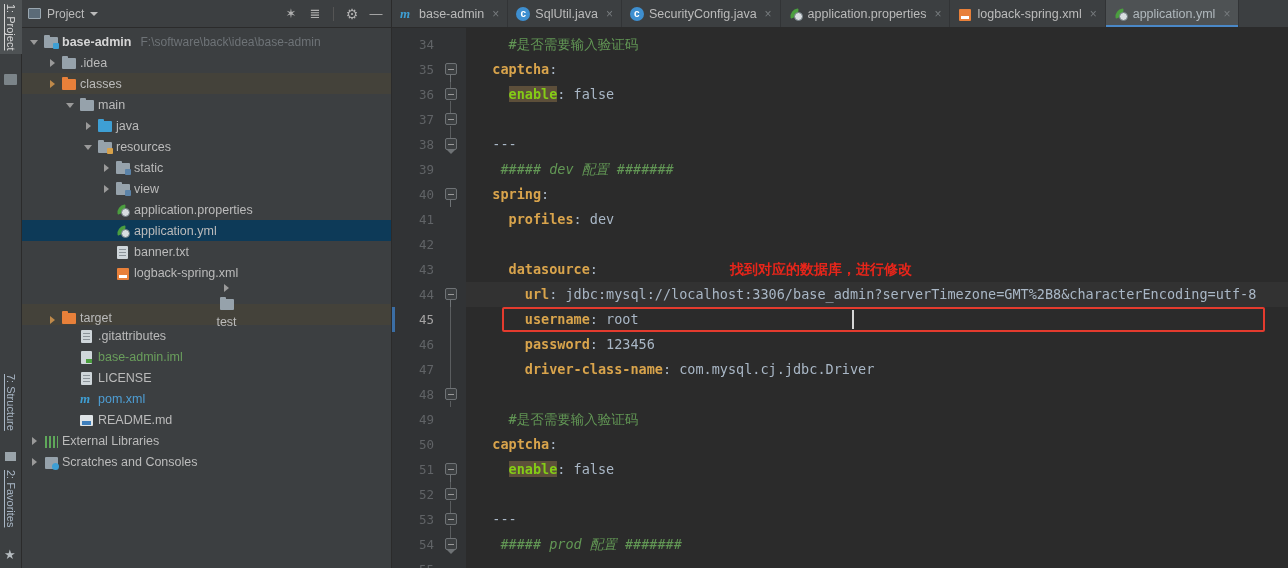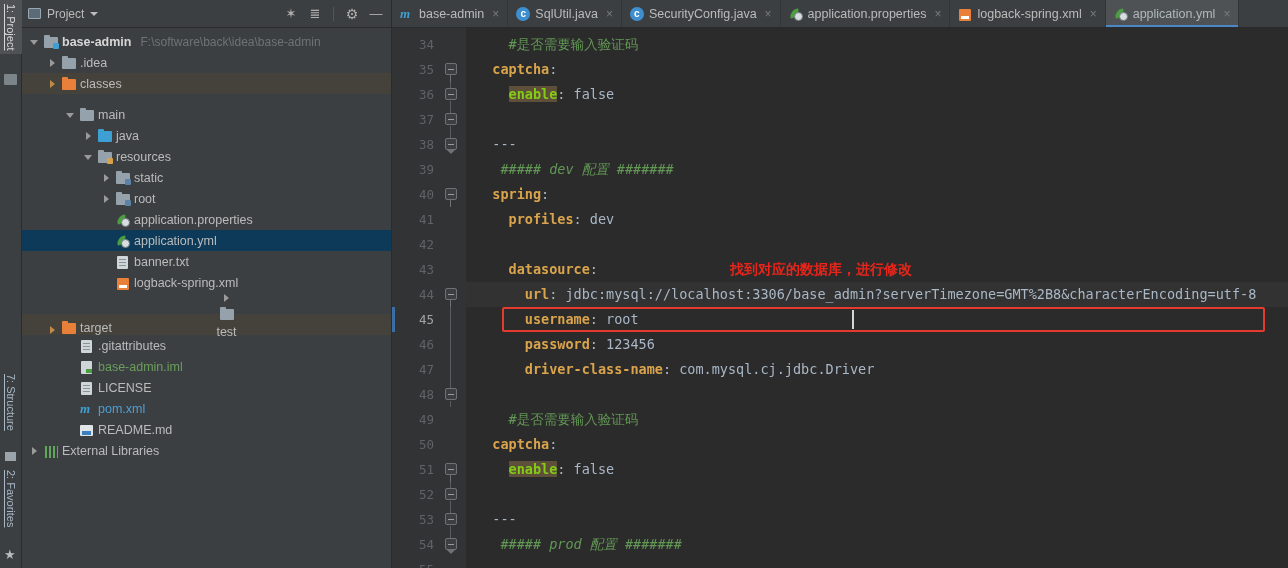--- a/index.html
+++ b/index.html
@@ -286,21 +286,21 @@
           </span>
           <span class="lbl">.idea</span>
         </div>
         <div class="row excl" style="padding-left: 26px;">
           <span class="arrow r o"></span>
           <span class="ic">
             <span class="folder f-orange" style="display:block"></span>
           </span>
           <span class="lbl">classes</span>
         </div>
-        <div class="row" style="padding-left: 44px; margin-top: 10px;">
+        <div class="row" style="padding-left: 44px;">
           <span class="arrow d"></span>
           <span class="ic">
             <span class="folder f-gray" style="display:block"></span>
           </span>
           <span class="lbl">main</span>
         </div>
         <div class="row" style="padding-left: 62px;">
           <span class="arrow r"></span>
           <span class="ic">
             <span class="folder f-blue" style="display:block"></span>
@@ -322,21 +322,21 @@
             <span class="badge-dot" style="background:#5b83a8"></span>
           </span>
           <span class="lbl">static</span>
         </div>
         <div class="row" style="padding-left: 80px;">
           <span class="arrow r"></span>
           <span class="ic">
             <span class="folder f-gray" style="display:block"></span>
             <span class="badge-dot" style="background:#5b83a8"></span>
           </span>
-          <span class="lbl">root</span>
+          <span class="lbl">view</span>
         </div>
         <div class="row" style="padding-left: 80px;">
           <span class="arrow"></span>
           <span class="ic">
             <span class="leaf-green" style="display:block"></span>
           </span>
           <span class="lbl">application.properties</span>
         </div>
         <div class="row sel" style="padding-left: 80px;">
           <span class="arrow"></span>
@@ -405,20 +405,27 @@
             <span class="md-ic" style="display:block"></span>
           </span>
           <span class="lbl">README.md</span>
         </div>
         <div class="row" style="padding-left: 8px;">
           <span class="arrow r"></span>
           <span class="ic">
             <span class="lib-ic" style="display:block"></span>
           </span>
           <span class="lbl">External Libraries</span>
+        </div>
+        <div class="row" style="padding-left: 8px;">
+          <span class="arrow r"></span>
+          <span class="ic">
+            <span class="scr-ic" style="display:block"></span>
+          </span>
+          <span class="lbl">Scratches and Consoles</span>
         </div>
       </div>
   </div>
 
   <div class="editor-area">
     <div class="tabbar" id="tabbar">
         <div class="tab">
           <span class="ticon m">m</span>
           <span>base-admin</span>
           <span class="x">×</span>

